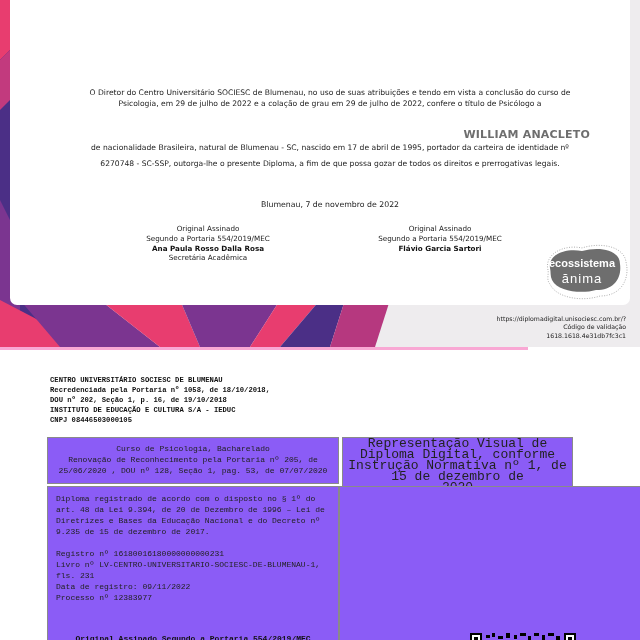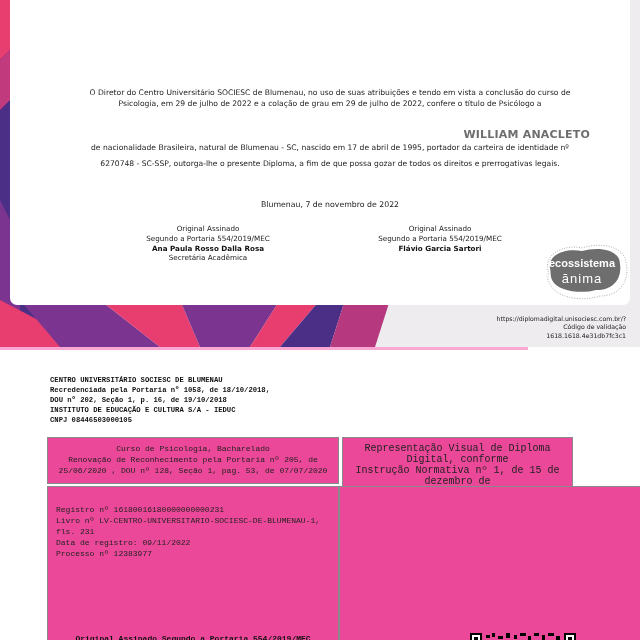--- a/index.html
+++ b/index.html
@@ -23,23 +23,23 @@
   .sig-left { left: 88px; }
   .sig-right { left: 320px; }
   .anima { position: absolute; left: 532px; top: 240px; width: 90px; height: 62px; }
   .anima-text1 { position: absolute; left: 0; top: 17px; width: 80px; text-align: center; font-family: "Liberation Sans", sans-serif; font-size: 11px; font-weight: 700; color: #ffffff; }
   .anima-text2 { position: absolute; left: 0; top: 31px; width: 80px; text-align: center; font-family: "Liberation Sans", sans-serif; font-size: 13px; color: #ffffff; letter-spacing: 1px; }
   .validation { position: absolute; right: 14px; top: 315px; text-align: right; font-size: 6.2px; line-height: 8.4px; color: #1a1a1a; }
 
   
   .back { position: absolute; left: 0; top: 347px; width: 528px; height: 293px; background: #ffffff; border-top: 3px solid #f9a8d4; font-family: Liberation Mono, monospace; }
   .institution { position: absolute; left: 50px; top: 25px; font-size: 7.2px; line-height: 10px; font-weight: 700; color: #111; }
-  .box { position: absolute; border: 1px solid #8a8a8a; background: #ec4899; }
+  .box { position: absolute; border: 1px solid #8a8a8a; background: #8b5cf6; }
   .course-box { left: 47px; top: 87px; width: 292px; height: 47px; text-align: center; font-size: 8px; line-height: 11px; padding-top: 5px; color: #222; }
-  .visual-box { left: 342px; top: 87px; width: 231px; height: 57px; text-align: center; font-size: 10px; line-height: 11px; padding-top: 5px; color: #222; }
+  .visual-box { left: 342px; top: 87px; width: 231px; height: 57px; text-align: center; font-size: 13px; line-height: 11px; color: #222; }
   .reg-box { left: 47px; top: 136px; width: 292px; height: 170px; font-size: 8px; line-height: 11px; padding: 6px 8px; color: #222; }
   .right-frame { left: 339px; top: 136px; width: 302px; height: 170px; border-right: none; border-bottom: none; }
   .reg-box p { margin: 0; }
   .reg-gap { height: 11px; }
   .reg-sign { position: absolute; left: 0; top: 146px; width: 100%; text-align: center; font-weight: 700; color: #111; }
   .qr { position: absolute; left: 470px; top: 283px; width: 106px; height: 12px; }
 </style>
 </head>
 <body>
 
@@ -114,20 +114,21 @@
 
   <div class="box visual-box">
     <div>Representação Visual de Diploma Digital, conforme</div>
     <div>Instrução Normativa nº 1, de 15 de dezembro de</div>
     <div>2020</div>
   </div>
 
   <div class="box right-frame"></div>
 
   <div class="box reg-box">
+    <p>Diploma registrado de acordo com o disposto no § 1º do art. 48 da Lei 9.394, de 20 de Dezembro de 1996 – Lei de Diretrizes e Bases da Educação Nacional e do Decreto nº 9.235 de 15 de dezembro de 2017.</p>
     <div class="reg-gap"></div>
     <p>Registro nº 16180016180000000000231</p>
     <p>Livro nº LV-CENTRO-UNIVERSITARIO-SOCIESC-DE-BLUMENAU-1, fls. 231</p>
     <p>Data de registro: 09/11/2022</p>
     <p>Processo nº 12383977</p>
     <div class="reg-sign">Original Assinado Segundo a Portaria 554/2019/MEC</div>
   </div>
 
   <svg class="qr" viewBox="0 0 106 12" preserveAspectRatio="none">
     <rect x="0" y="0" width="12" height="12" fill="#000"></rect>

